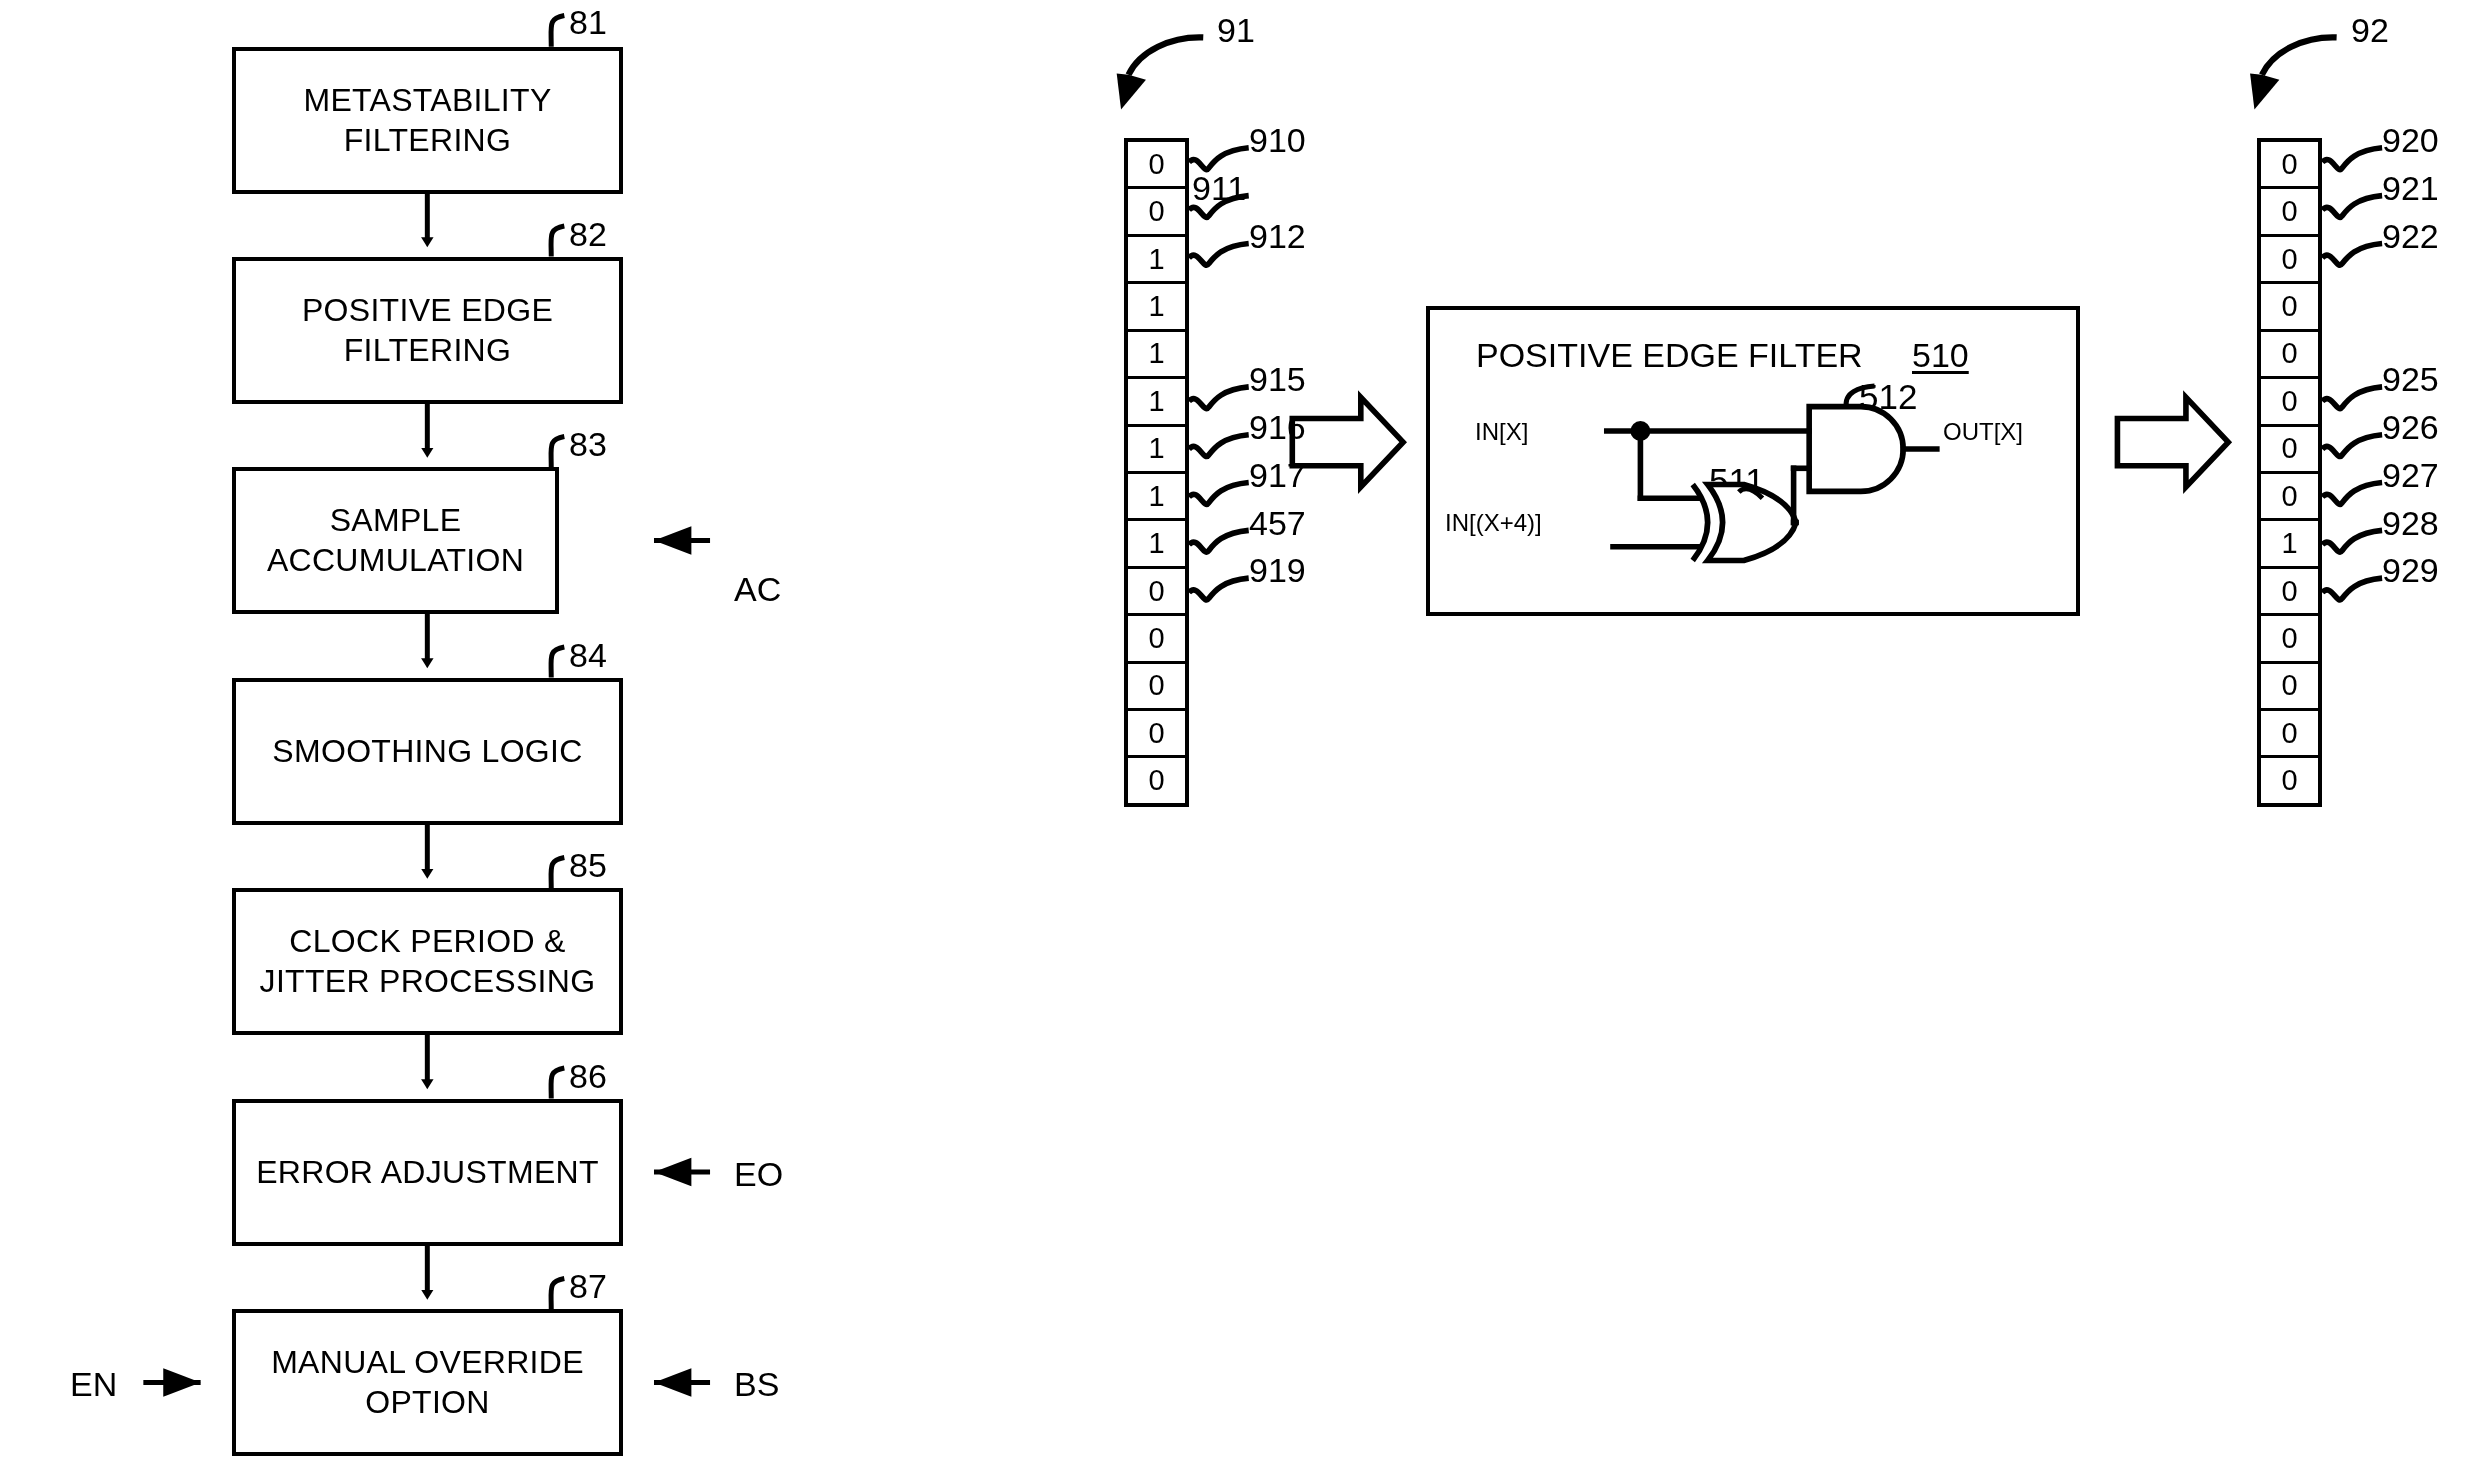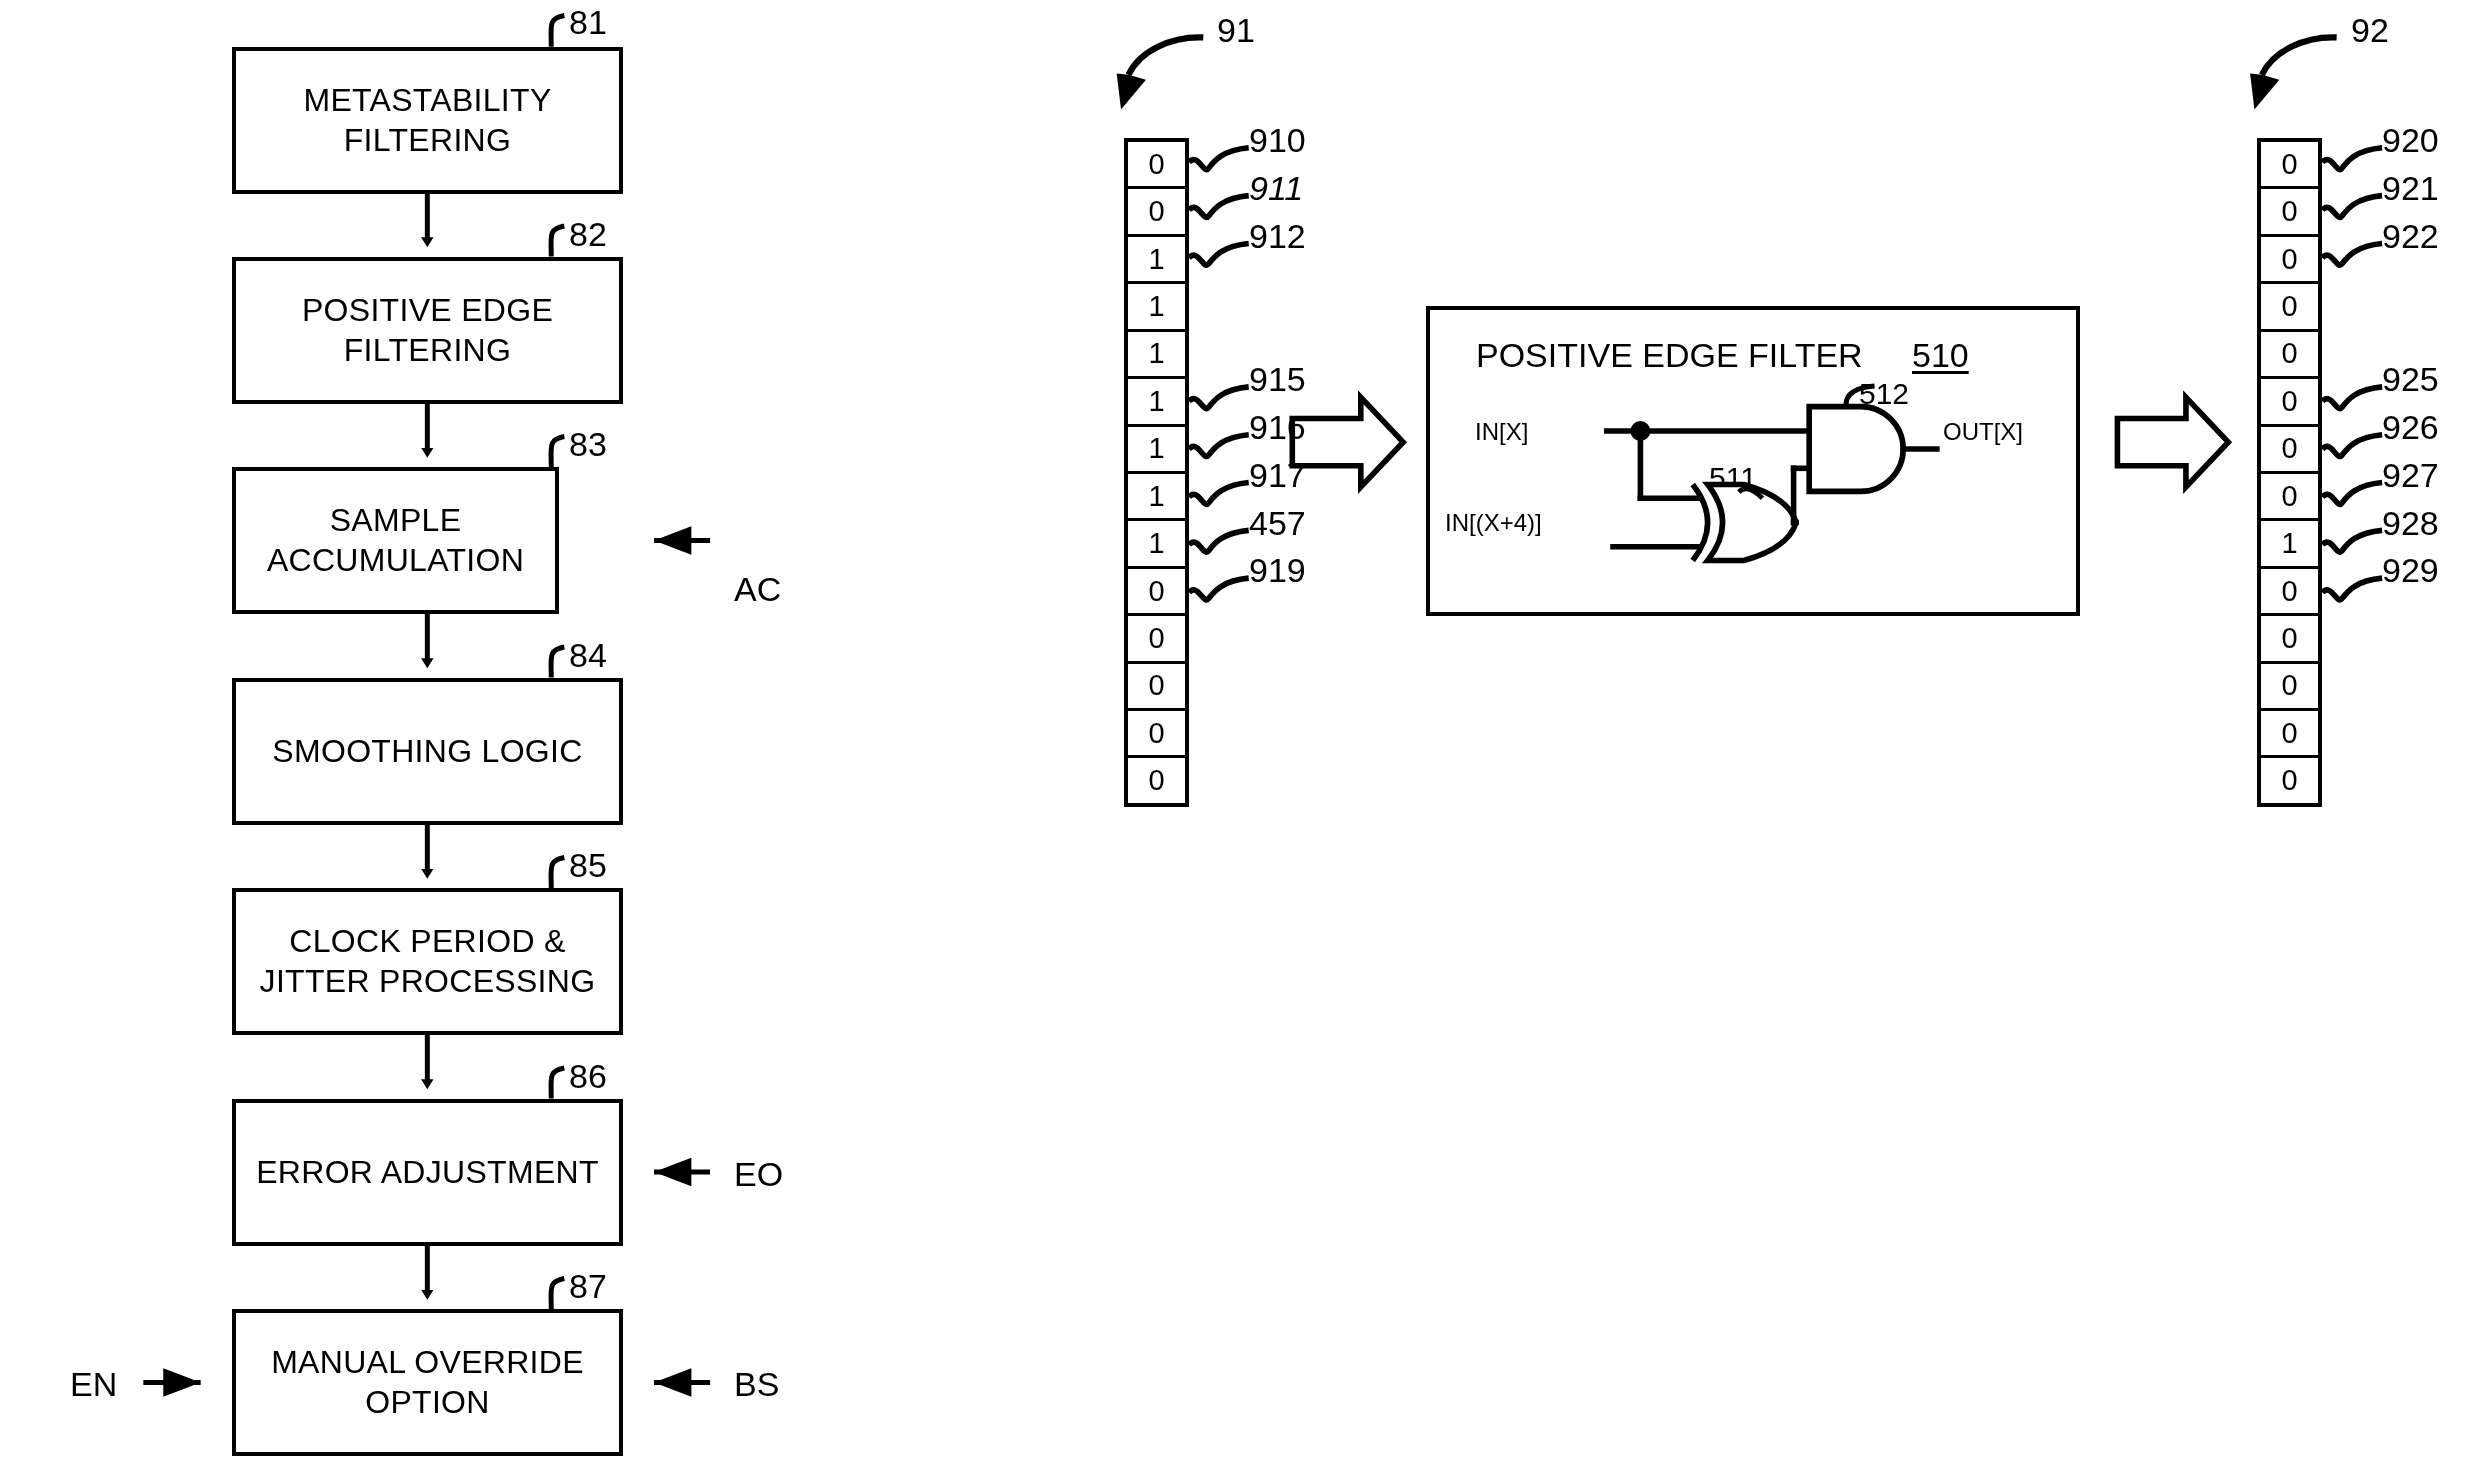--- a/index.html
+++ b/index.html
@@ -38,21 +38,21 @@
   .proc-box .bl { display: block; }
 
   
   .ref-num {
     position: absolute;
     font-size: 34px;
     font-family: "Liberation Sans", sans-serif;
     color: #000;
     white-space: nowrap;
   }
-  .ref-num.small { font-size: 30px; }
+  .ref-num.small { font-size: 35px; }
   .ref-underline { text-decoration: underline; text-underline-offset: 3.7px; }
 
   
   .sig-label {
     position: absolute;
     font-size: 34px;
     font-family: "Liberation Sans", sans-serif;
     color: #000;
     white-space: nowrap;
   }
@@ -320,21 +320,21 @@
       <path d="M3729,337.17857142857144 c 14.256,-16.32 23.759999999999998,21.12 31.68,9.600000000000001 c 8.8704,-11.52 22.176,-28.799999999999997 64.32,-32.64" fill="none" stroke="#000" stroke-width="9"></path>
       <path d="M3729,413.9642857142857 c 14.256,-16.32 23.759999999999998,21.12 31.68,9.600000000000001 c 8.8704,-11.52 22.176,-28.799999999999997 64.32,-32.64" fill="none" stroke="#000" stroke-width="9"></path>
       <path d="M3729,644.3214285714287 c 14.256,-16.32 23.759999999999998,21.12 31.68,9.600000000000001 c 8.8704,-11.52 22.176,-28.799999999999997 64.32,-32.64" fill="none" stroke="#000" stroke-width="9"></path>
       <path d="M3729,721.1071428571429 c 14.256,-16.32 23.759999999999998,21.12 31.68,9.600000000000001 c 8.8704,-11.52 22.176,-28.799999999999997 64.32,-32.64" fill="none" stroke="#000" stroke-width="9"></path>
       <path d="M3729,797.8928571428572 c 14.256,-16.32 23.759999999999998,21.12 31.68,9.600000000000001 c 8.8704,-11.52 22.176,-28.799999999999997 64.32,-32.64" fill="none" stroke="#000" stroke-width="9"></path>
       <path d="M3729,874.6785714285714 c 14.256,-16.32 23.759999999999998,21.12 31.68,9.600000000000001 c 8.8704,-11.52 22.176,-28.799999999999997 64.32,-32.64" fill="none" stroke="#000" stroke-width="9"></path>
       <path d="M3729,951.4642857142858 c 14.256,-16.32 23.759999999999998,21.12 31.68,9.600000000000001 c 8.8704,-11.52 22.176,-28.799999999999997 64.32,-32.64" fill="none" stroke="#000" stroke-width="9"></path>
     </svg>
   <div id="cell-ref-labels">
       <div class="ref-num" style="left: 1249px; top: 121px;">910</div>
-      <div class="ref-num" style="left: 1249px; top: 169px; font-style: italic;">911</div>
+      <div class="ref-num" style="left: 1192px; top: 169px;">911</div>
       <div class="ref-num" style="left: 1249px; top: 217px;">912</div>
       <div class="ref-num" style="left: 1249px; top: 360px;">915</div>
       <div class="ref-num" style="left: 1249px; top: 408px;">916</div>
       <div class="ref-num" style="left: 1249px; top: 456px;">917</div>
       <div class="ref-num" style="left: 1249px; top: 504px;">457</div>
       <div class="ref-num" style="left: 1249px; top: 551px;">919</div>
       <div class="ref-num" style="left: 2382px; top: 121px;">920</div>
       <div class="ref-num" style="left: 2382px; top: 169px;">921</div>
       <div class="ref-num" style="left: 2382px; top: 217px;">922</div>
       <div class="ref-num" style="left: 2382px; top: 360px;">925</div>

